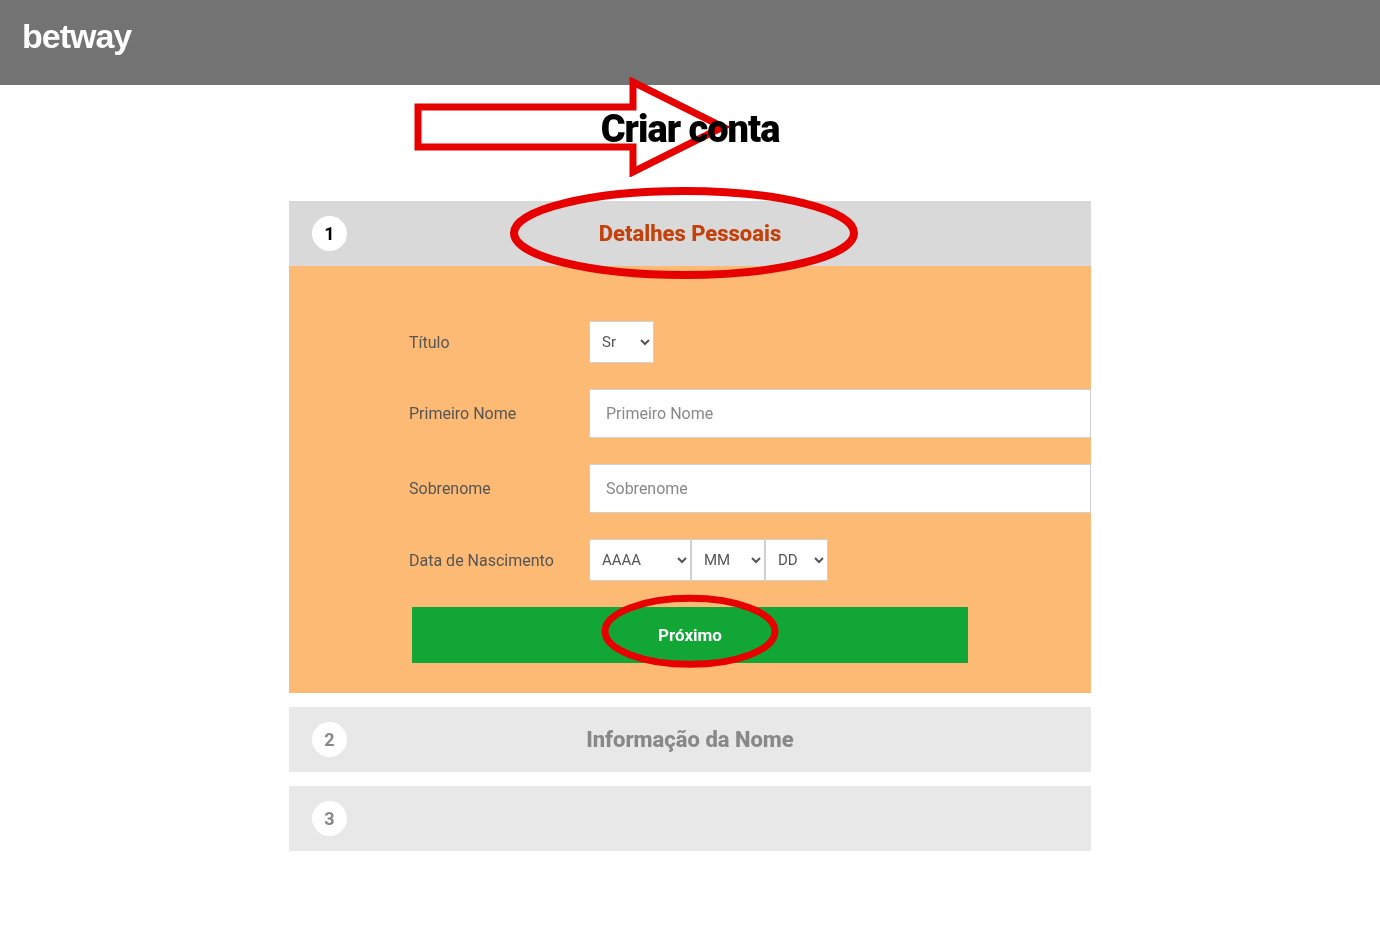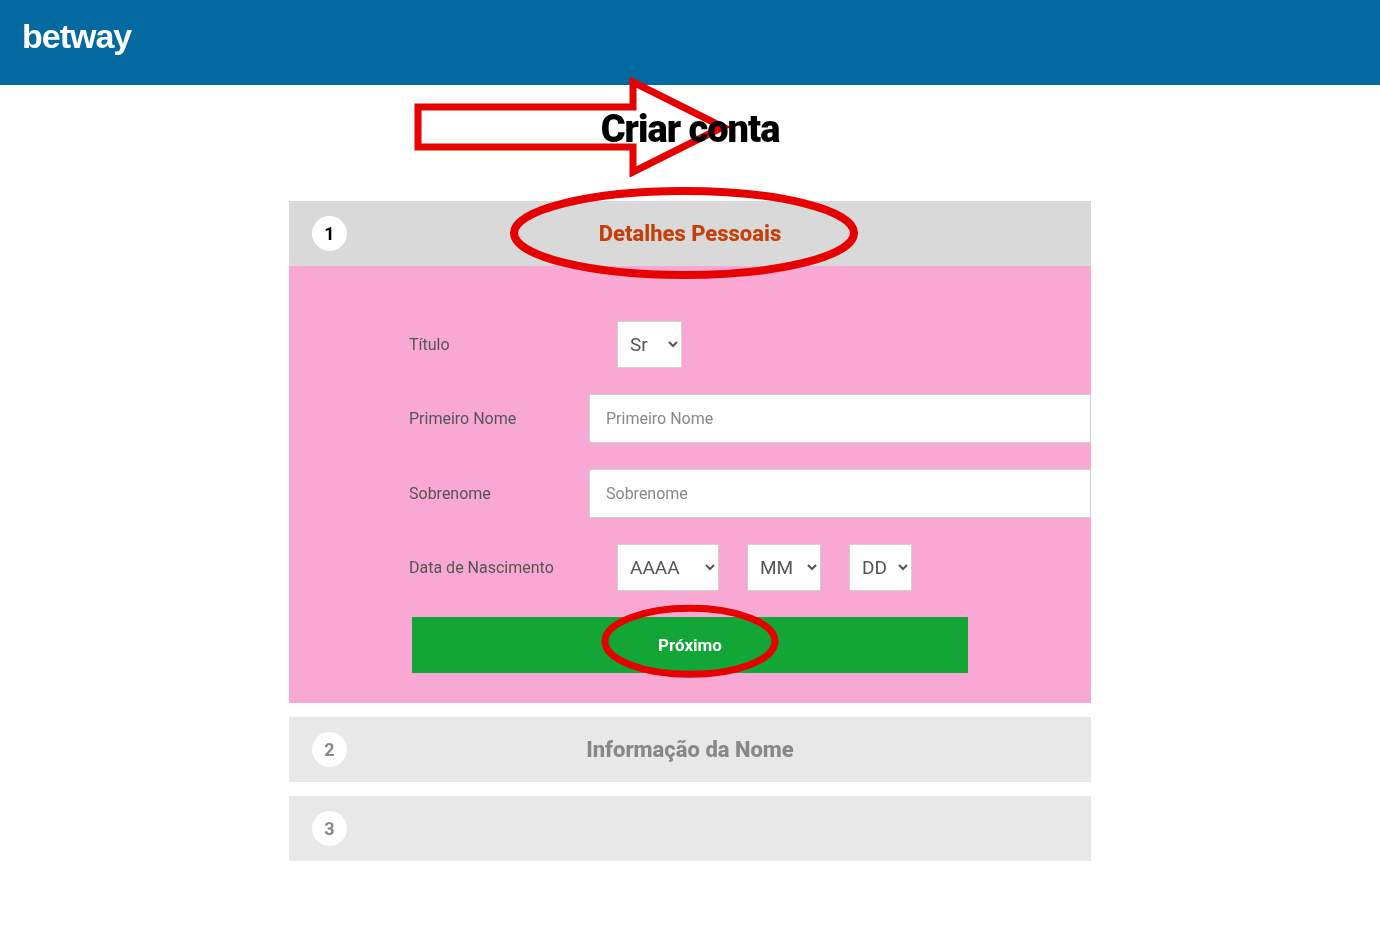--- a/index.html
+++ b/index.html
@@ -8,21 +8,21 @@
       box-sizing: border-box;
     }
     
     body {
       font-family: -apple-system, BlinkMacSystemFont, "Segoe UI", Roboto, Helvetica, Arial, sans-serif;
       background: #ffffff;
       width: 1380px;
     }
     
     .header {
-      background: #0369a1;
+      background: #737373;
       height: 85px;
       display: flex;
       align-items: center;
       padding-left: 22px;
     }
     
     .logo {
       color: #ffffff;
       font-size: 36px;
       font-weight: 800;
@@ -107,21 +107,21 @@
       position: absolute;
       pointer-events: none;
     }
     
     .ellipse-step1 {
       left: 215px;
       top: -20px;
     }
     
     .step-body {
-      background: #f9a8d4;
+      background: #fdba74;
       padding: 55px 0 30px 0;
     }
     
     .form-row {
       display: flex;
       align-items: center;
       margin-bottom: 26px;
       padding-left: 120px;
     }
     
@@ -129,25 +129,24 @@
       width: 180px;
       font-size: 16px;
       color: #555555;
       font-weight: 400;
     }
     
     .form-select {
       border: 1px solid #d0d0d0;
       background: #ffffff;
       padding: 10px 8px;
-      font-size: 19px;
+      font-size: 15px;
       color: #555555;
       cursor: pointer;
       font-family: inherit;
-      margin-left: 28px;
     }
     
     .form-select.title-select {
       width: 65px;
     }
     
     .form-select.year-select {
       width: 102px;
     }
     

